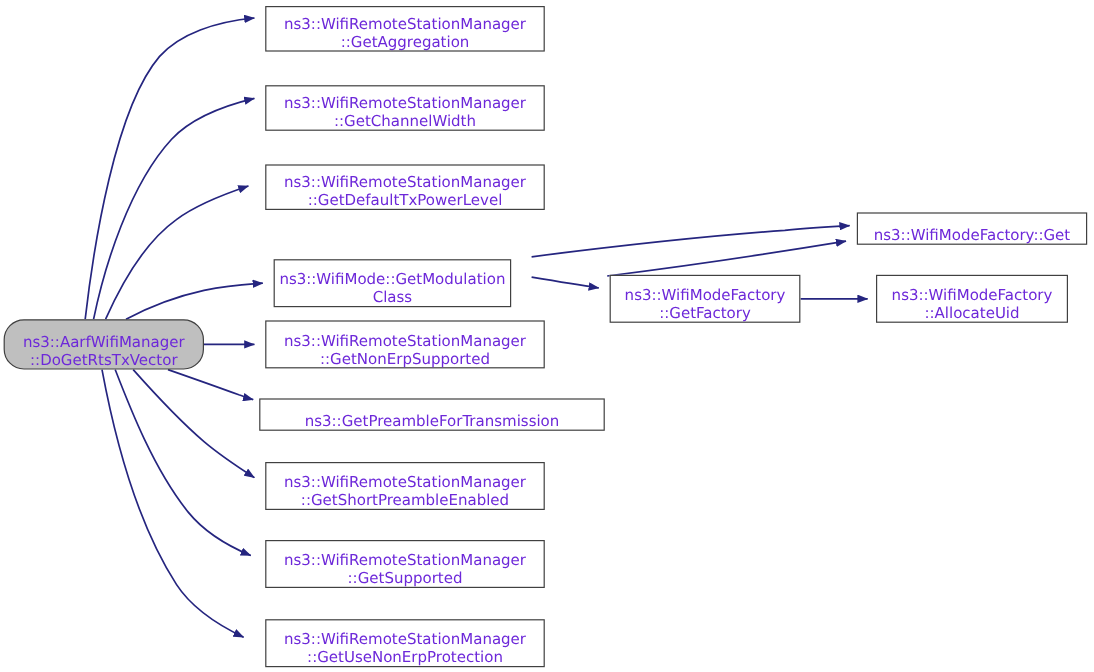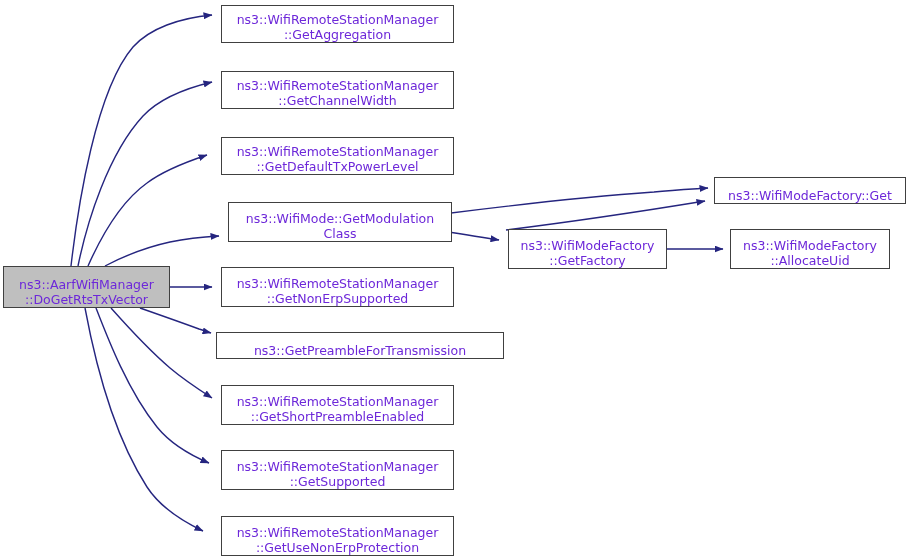--- a/index.html
+++ b/index.html
@@ -71,29 +71,29 @@
         <path d="M 96,308 C 108,339 128,391 157,427 170,443 190,455 209,463" fill="none" stroke="#25257f" stroke-width="1.4" marker-end="url(#arrow)"></path>
         <path d="M 85,308 C 93,351 111,431 147,487 160,507 182,521 203,531" fill="none" stroke="#25257f" stroke-width="1.4" marker-end="url(#arrow)"></path>
         <path d="M 443,214 C 498,207 584,197 654,192 673,190 693,189 708,188" fill="none" stroke="#25257f" stroke-width="1.4" marker-end="url(#arrow)"></path>
         <path d="M 443,231 C 461,234 479,237 499,240" fill="none" stroke="#25257f" stroke-width="1.4" marker-end="url(#arrow)"></path>
         <path d="M 506,230 C 570,222 650,210 705,201" fill="none" stroke="#25257f" stroke-width="1.4" marker-end="url(#arrow)"></path>
         <path d="M 667,249 L 723,249" fill="none" stroke="#25257f" stroke-width="1.4" marker-end="url(#arrow)"></path>
       </g>
   </svg>
 
   <div id="node-layer">
-      <div class="node root" style="left: 3px; top: 266px; width: 167px; height: 42px;"><span class="node-label">ns3::AarfWifiManager
+      <div class="node root" style="left: 3px; top: 266px; width: 167px; height: 42px; border-radius: 17px;"><span class="node-label">ns3::AarfWifiManager
 ::DoGetRtsTxVector</span></div>
       <div class="node" style="left: 221px; top: 5px; width: 233px; height: 38px;"><span class="node-label">ns3::WifiRemoteStationManager
 ::GetAggregation</span></div>
       <div class="node" style="left: 221px; top: 71px; width: 233px; height: 38px;"><span class="node-label">ns3::WifiRemoteStationManager
 ::GetChannelWidth</span></div>
       <div class="node" style="left: 221px; top: 137px; width: 233px; height: 38px;"><span class="node-label">ns3::WifiRemoteStationManager
 ::GetDefaultTxPowerLevel</span></div>
-      <div class="node" style="left: 228px; top: 202px; width: 224px; height: 40px;"><span class="node-label">ns3::WifiMode::GetModulation
+      <div class="node" style="left: 228px; top: 216px; width: 198px; height: 40px;"><span class="node-label">ns3::WifiMode::GetModulation
 Class</span></div>
       <div class="node" style="left: 221px; top: 267px; width: 233px; height: 40px;"><span class="node-label">ns3::WifiRemoteStationManager
 ::GetNonErpSupported</span></div>
       <div class="node" style="left: 216px; top: 332px; width: 288px; height: 27px;"><span class="node-label">ns3::GetPreambleForTransmission</span></div>
       <div class="node" style="left: 221px; top: 385px; width: 233px; height: 40px;"><span class="node-label">ns3::WifiRemoteStationManager
 ::GetShortPreambleEnabled</span></div>
       <div class="node" style="left: 221px; top: 450px; width: 233px; height: 40px;"><span class="node-label">ns3::WifiRemoteStationManager
 ::GetSupported</span></div>
       <div class="node" style="left: 221px; top: 516px; width: 233px; height: 40px;"><span class="node-label">ns3::WifiRemoteStationManager
 ::GetUseNonErpProtection</span></div>

